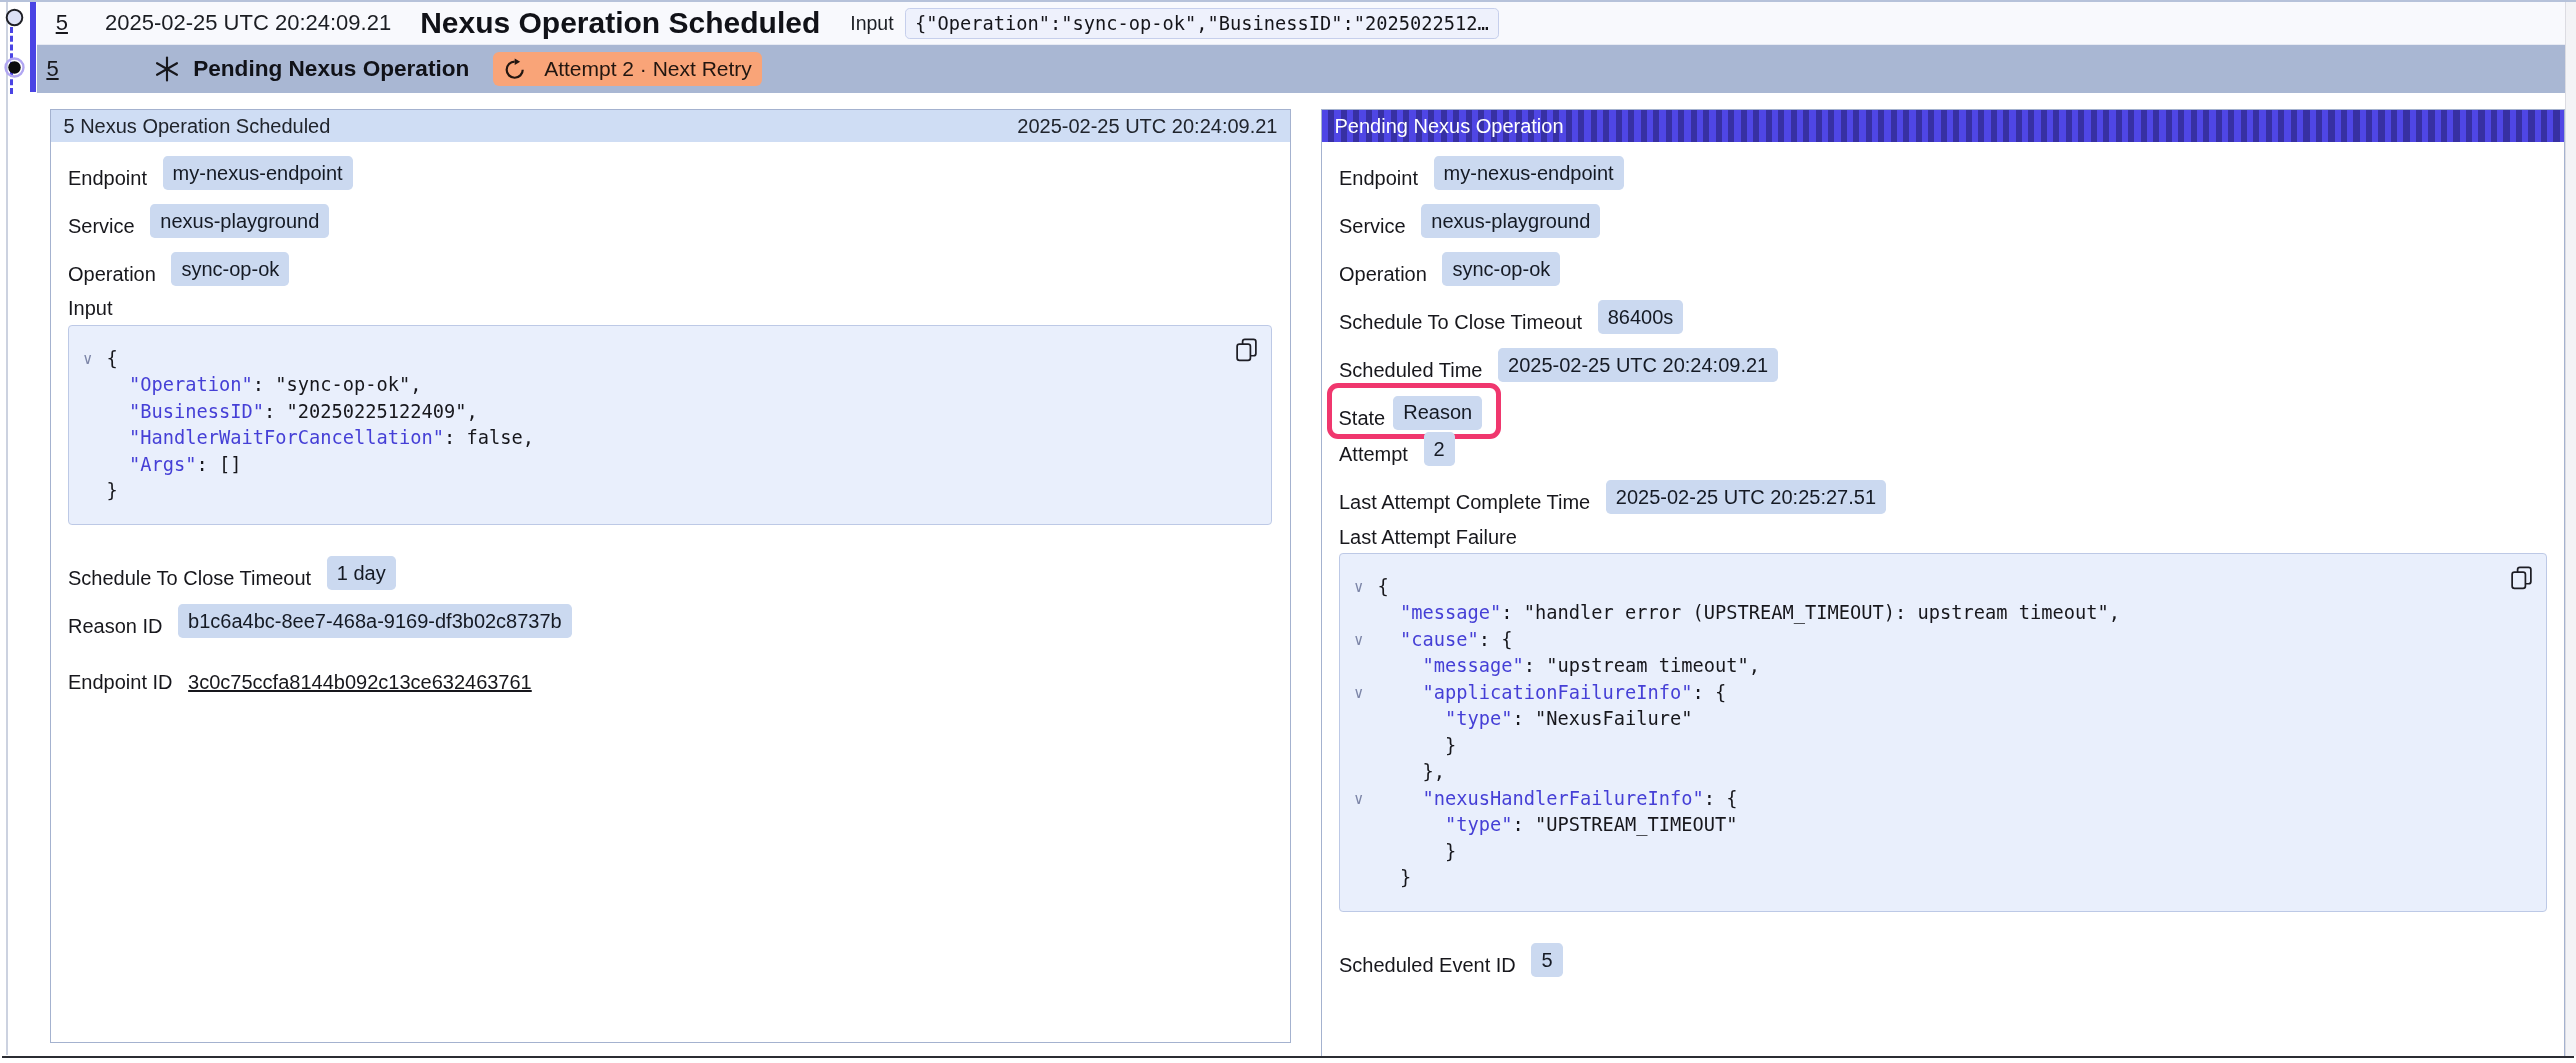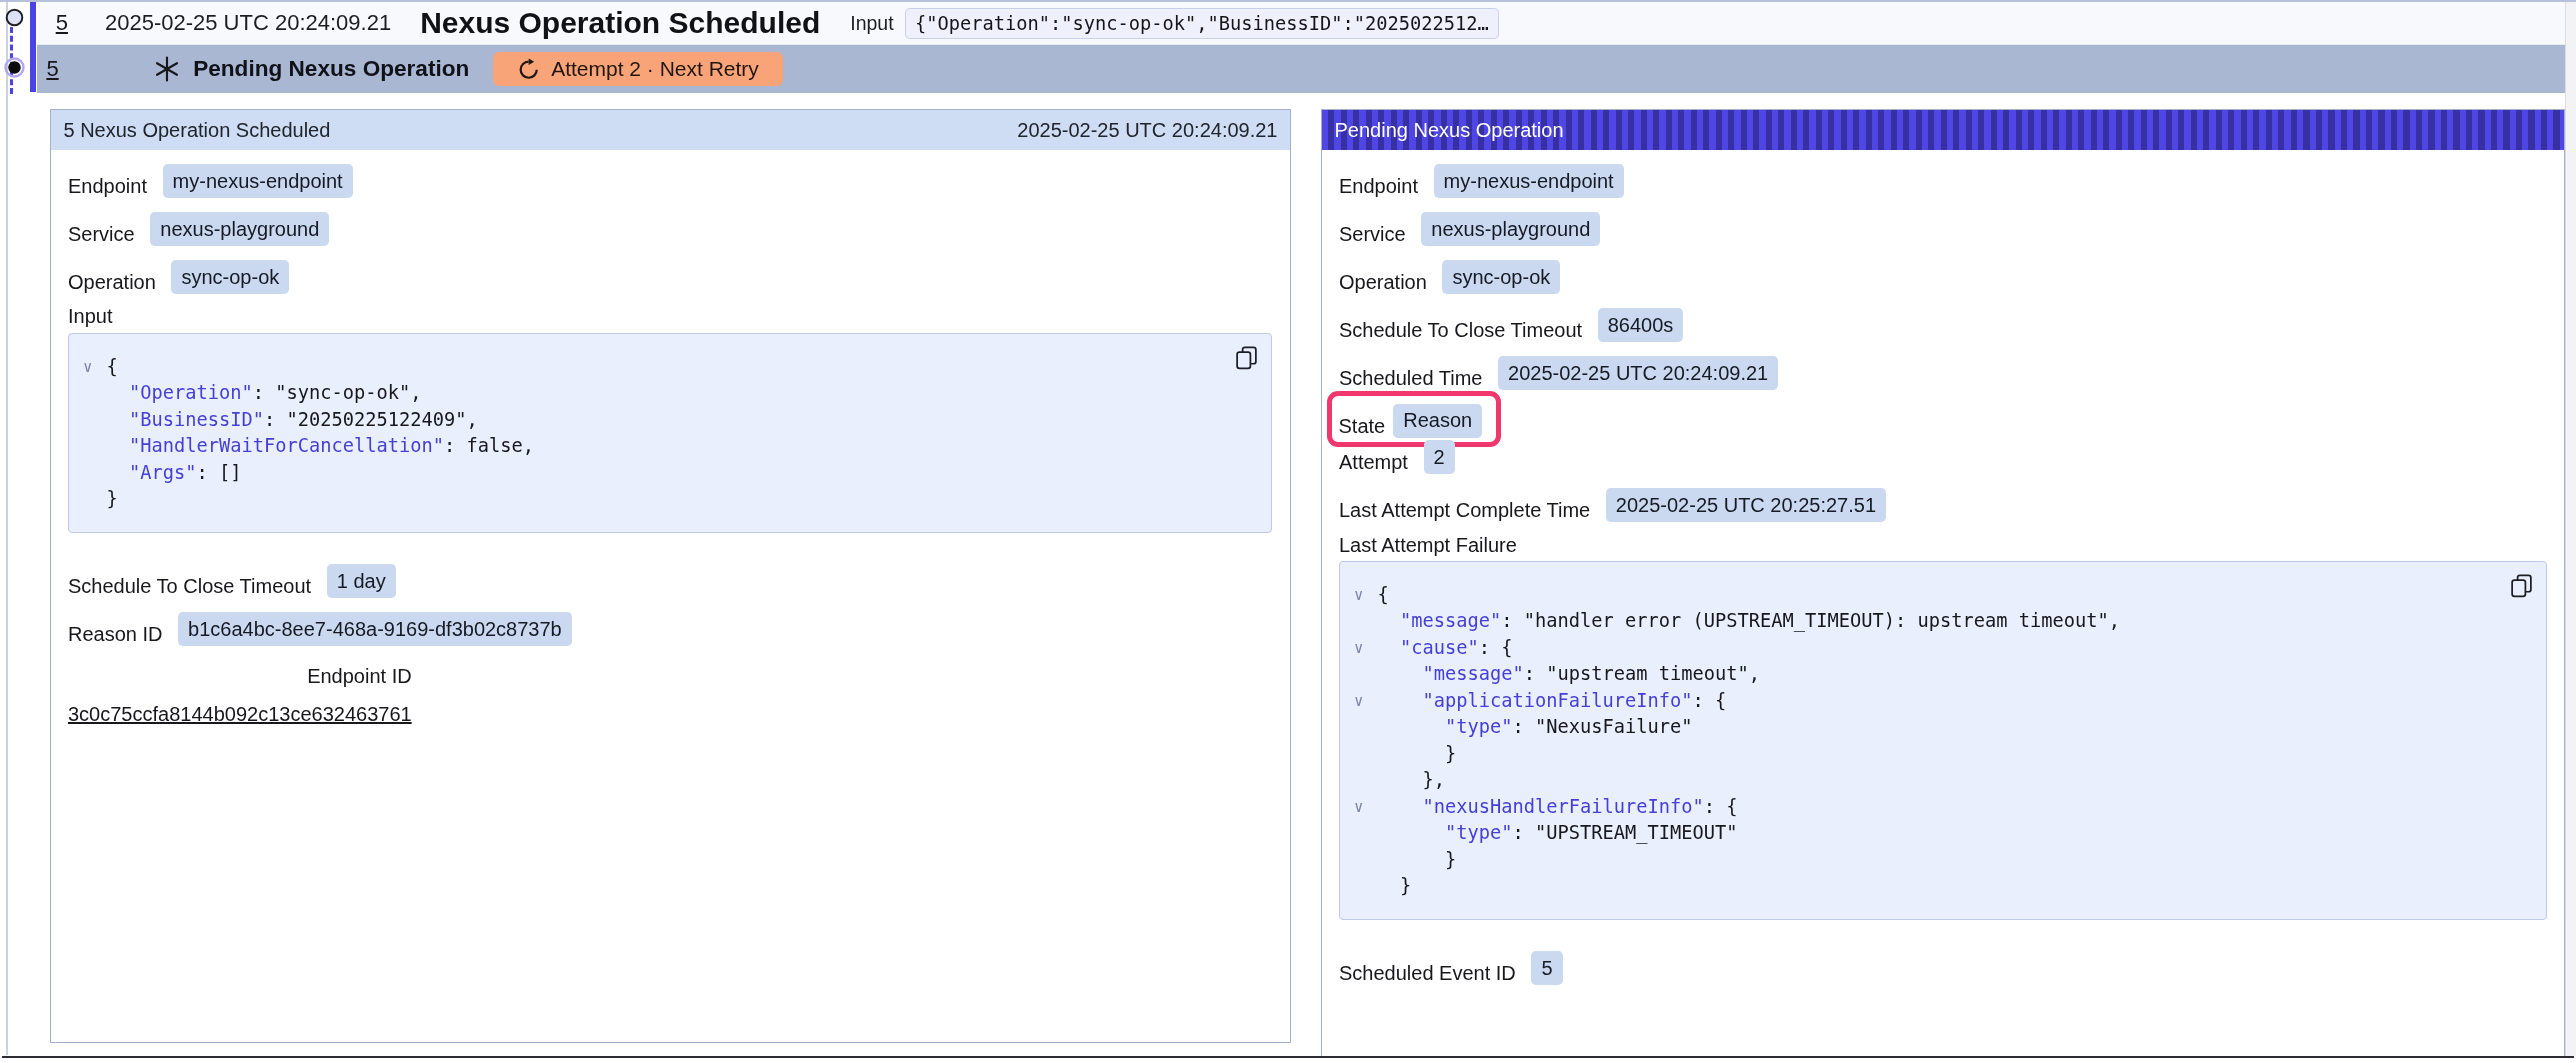--- a/index.html
+++ b/index.html
@@ -31,30 +31,30 @@
   .row-pending{height:48px;background:var(--row2-bg,#a9b7d3);padding-left:9.4px;}
   .ev-id{font-size:22px;text-decoration:underline;color:#17171c;cursor:pointer;}
   .ev-time{font-size:22px;margin-left:37px;color:#1b1d22;}
   .ev-title{font-size:30px;font-weight:700;margin-left:29px;color:#111218;}
   .ev-input-label{font-size:19.5px;margin-left:30px;color:#1c1e24;}
   .ev-input-chip{margin-left:11px;font-size:18.7px;background:#eef1fc;border:1.6px solid #c6cfec;
     border-radius:4.7px;padding:3.9px 9.4px;color:#15151a;max-width:581px;overflow:hidden;text-overflow:ellipsis;}
   .row-pending .ev-id{margin-right:94px;}
   .pend-icon{width:28px;height:28px;margin-right:12.5px;}
   .row-pending .ev-title{margin-left:0;font-size:22.6px;}
-  .retry-badge{display:inline-flex;align-items:center;gap:11px;margin-left:23.4px;
-    background:var(--badge,#f9a478);border-radius:6.2px;height:34px;padding:0 24px;
+  .retry-badge{display:inline-flex;align-items:center;gap:18px;margin-left:23.4px;
+    background:var(--badge,#f9a478);border-radius:6.2px;height:34px;padding:0 10px;
     font-size:21px;color:#221610;}
   .retry-badge svg{width:23.4px;height:23.4px;}
 
   
   .card{position:absolute;top:109px;background:#fff;border:1.6px solid var(--card-border,#a4b2cf);box-sizing:border-box;}
   .card-left{left:50px;width:1241px;height:934px;}
   .card-right{left:1321px;width:1244px;height:947px;border-bottom:none;}
-  .card-header{height:40px;display:flex;align-items:center;justify-content:space-between;
+  .card-header{height:32px;display:flex;align-items:center;justify-content:space-between;
     padding:0 12.5px;font-size:20px;box-sizing:border-box;}
   .card-left .card-header{background:var(--header-left-bg,#cfddf4);color:#20242c;}
   .card-right .card-header{color:#fff;font-weight:500;
     background:repeating-linear-gradient(90deg,var(--stripe-a,#4f46e5) 0 6.2px,var(--stripe-b,#3730a3) 6.2px 12.5px);}
   .card-body{padding:11px 17px 0 17px;}
 
   
   .field-row{display:flex;align-items:flex-end;gap:15.6px;min-height:37px;margin-bottom:11px;
     font-size:20px;color:#17171c;width:max-content;}
   .field-label{white-space:nowrap;}
@@ -69,21 +69,21 @@
     border-radius:3.9px;padding:19.5px 47px 19.5px 11px;margin-bottom:28px;box-sizing:border-box;}
   .card-left .codeblock{width:1204px;}
   .card-right .codeblock{width:1208px;}
   .codeline{display:flex;font-size:18.7px;line-height:26.5px;white-space:pre;}
   .codeline .gutter{width:26.5px;flex:0 0 26.5px;color:#7d86a8;font-size:15.6px;text-align:left;
     padding-left:3.1px;box-sizing:border-box;cursor:pointer;}
   .codeline .k{color:var(--key,#453fd6);}
   .codeline .p{color:#17171c;}
   .copy-btn{position:absolute;top:11px;right:12.5px;cursor:pointer;}
   .copy-btn svg{width:25px;height:25px;}
-  .card-left .field-row:last-child{margin-top:18.7px;flex-direction:column;}
+  .card-left .field-row:last-child{margin-top:18.7px;}
 </style>
 </head>
 <body>
 
 <div class="frame-top"></div>
 <div class="frame-left"></div>
 <div class="frame-bottom"></div>
 <div class="scroll-strip"></div>
 
 <div class="tl-dash"></div>

